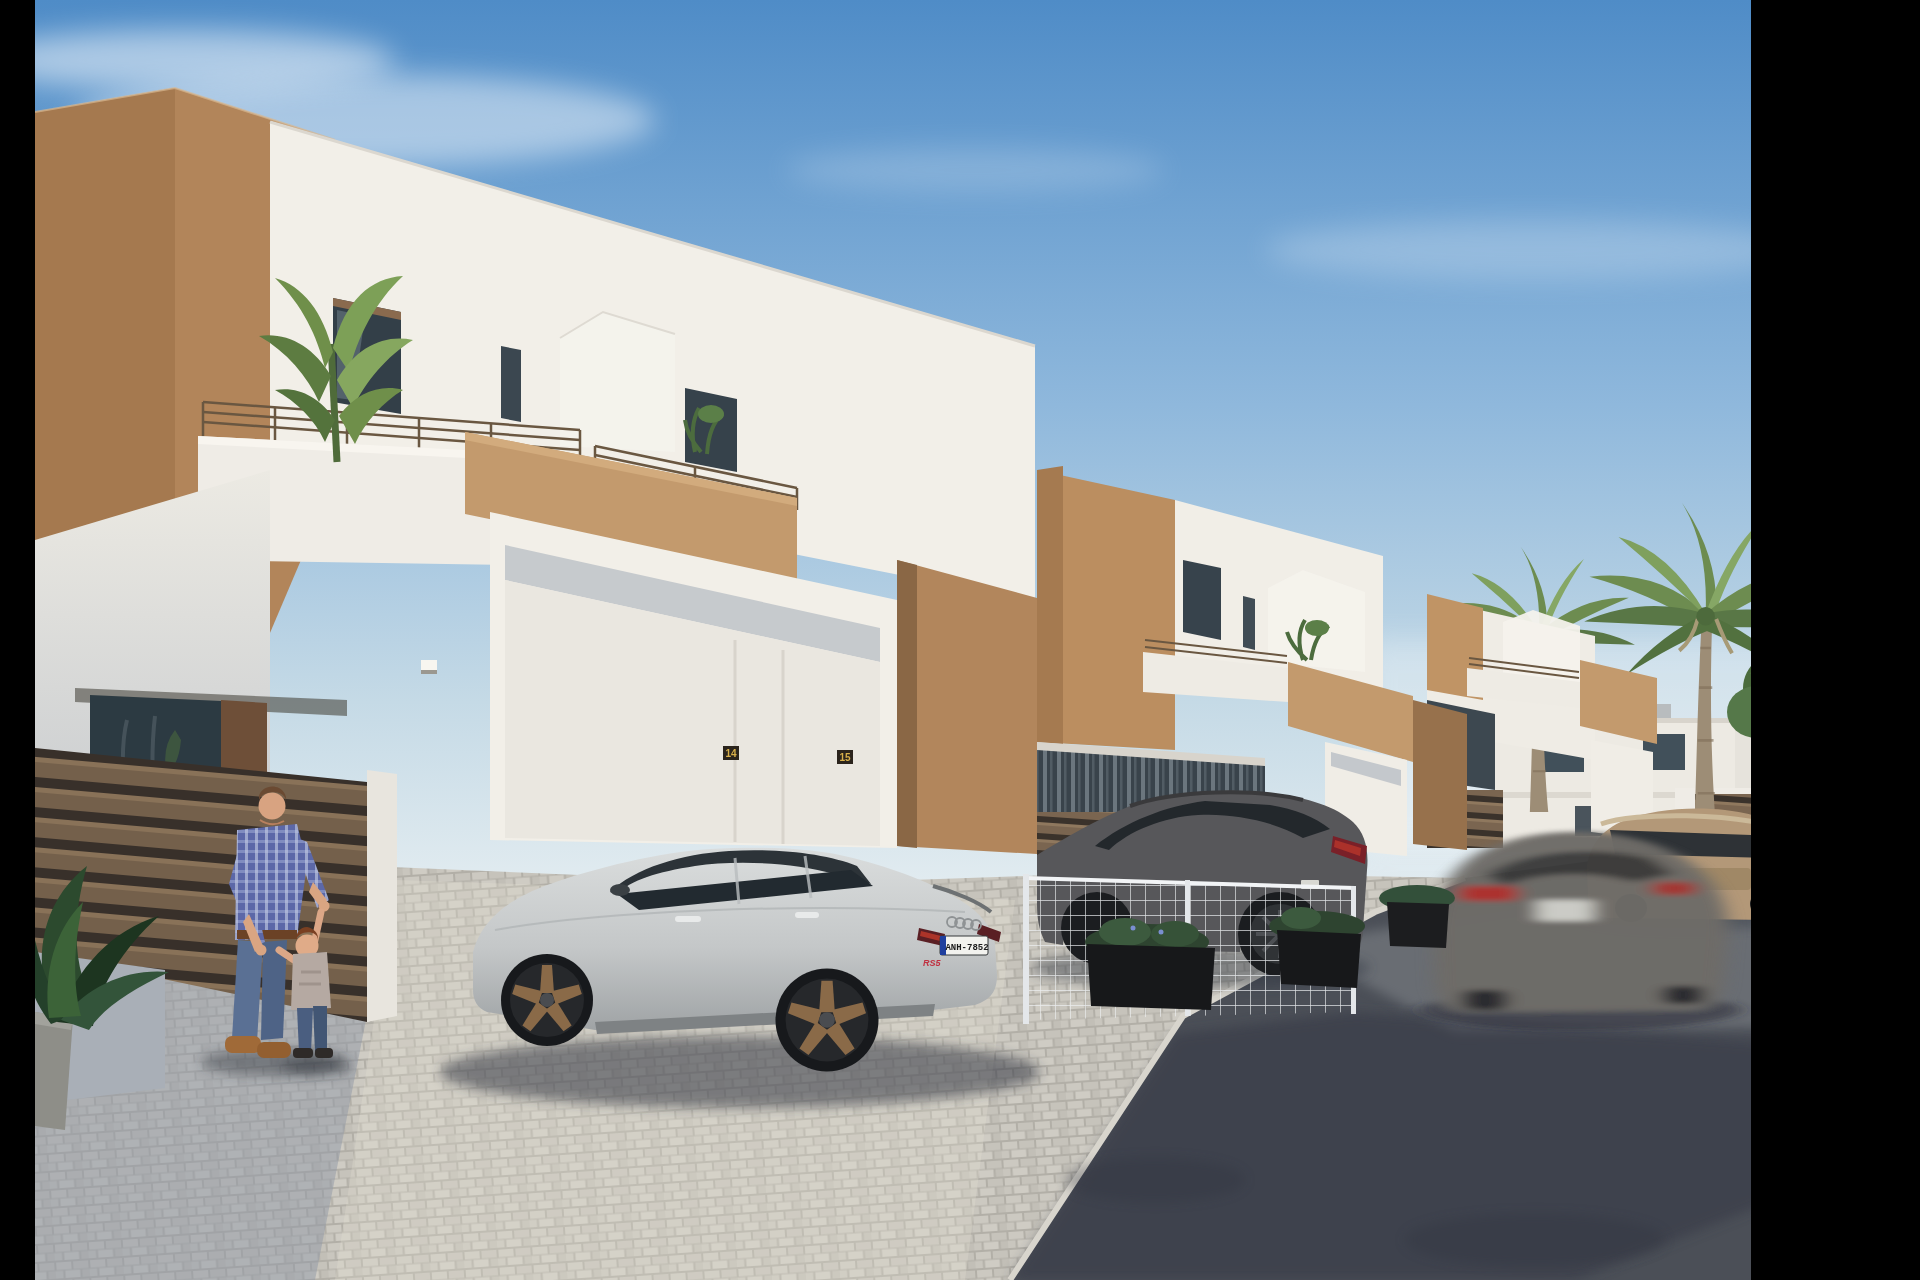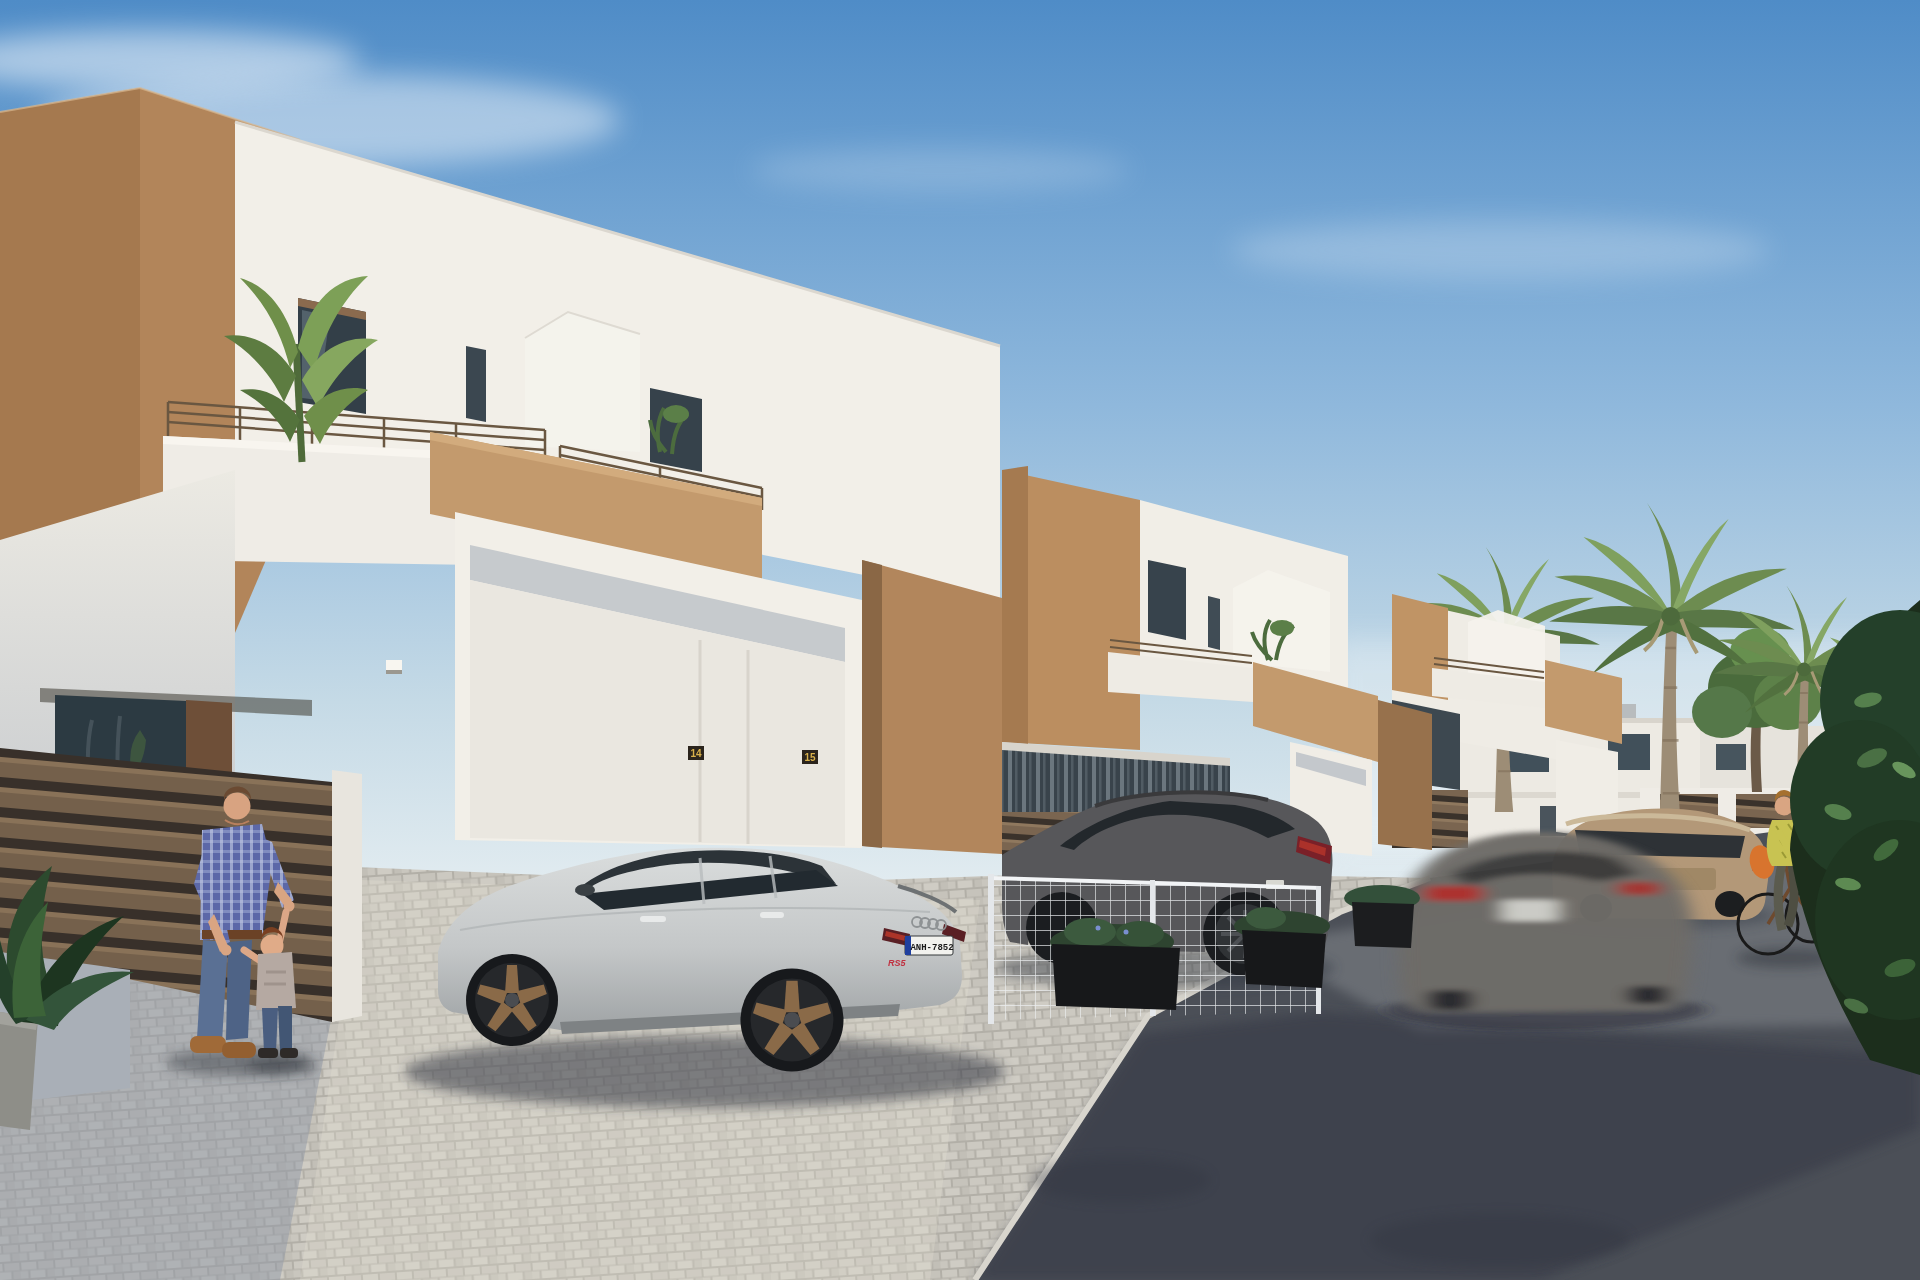--- a/index.html
+++ b/index.html
@@ -1,17 +1,17 @@
 <!DOCTYPE html>
 <html><head>
 <meta charset="utf-8">
 <style>
   html,body{margin:0;padding:0;background:#000;}
-  .stage{width:1920px;height:1280px;position:relative;overflow:hidden;
-         font-family:"Liberation Sans",sans-serif;}
+  .stage{width:1716px;height:1280px;position:relative;overflow:hidden;
+         font-family:"Liberation Sans",sans-serif;margin-left:35px;}
   .stage svg{display:block;width:1920px;height:1280px;}
   text{font-family:"Liberation Sans",sans-serif;}
   .plate-text{font-family:"Liberation Mono","DejaVu Sans Mono",monospace;font-weight:bold;}
 </style>
 </head>
 <body>
 
 <div class="stage">
 <svg viewBox="0 0 1920 1280" xmlns="http://www.w3.org/2000/svg">
   <defs>

